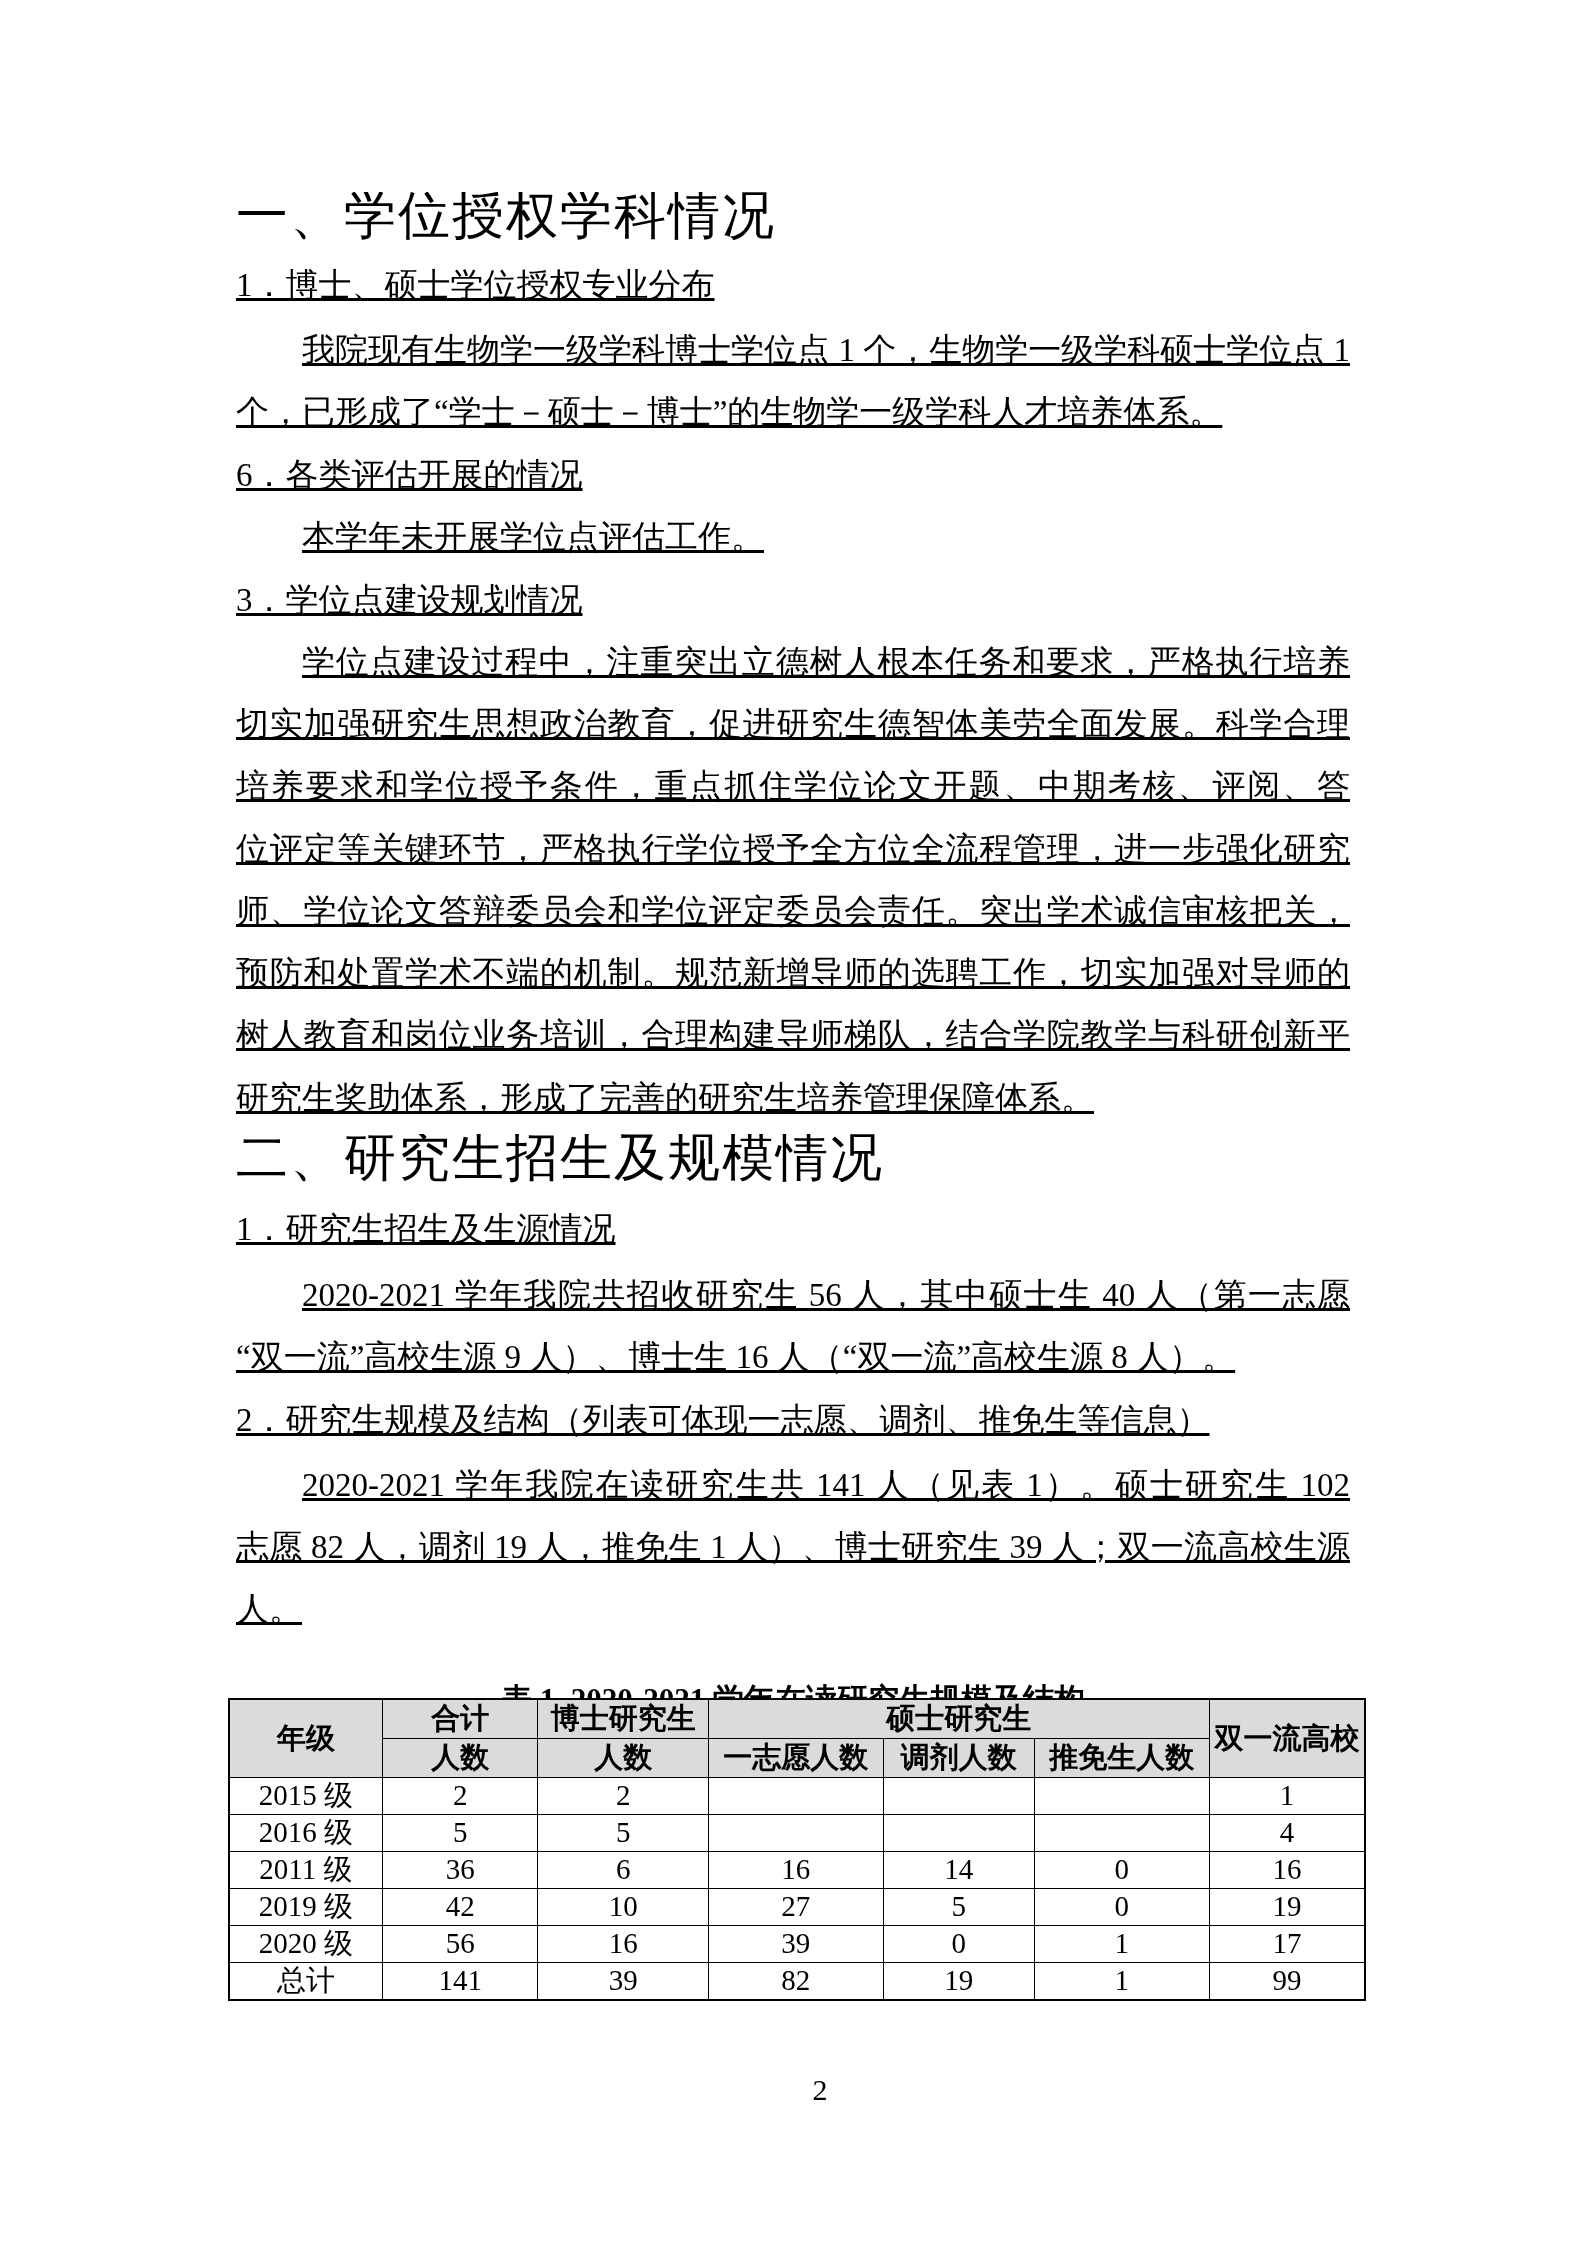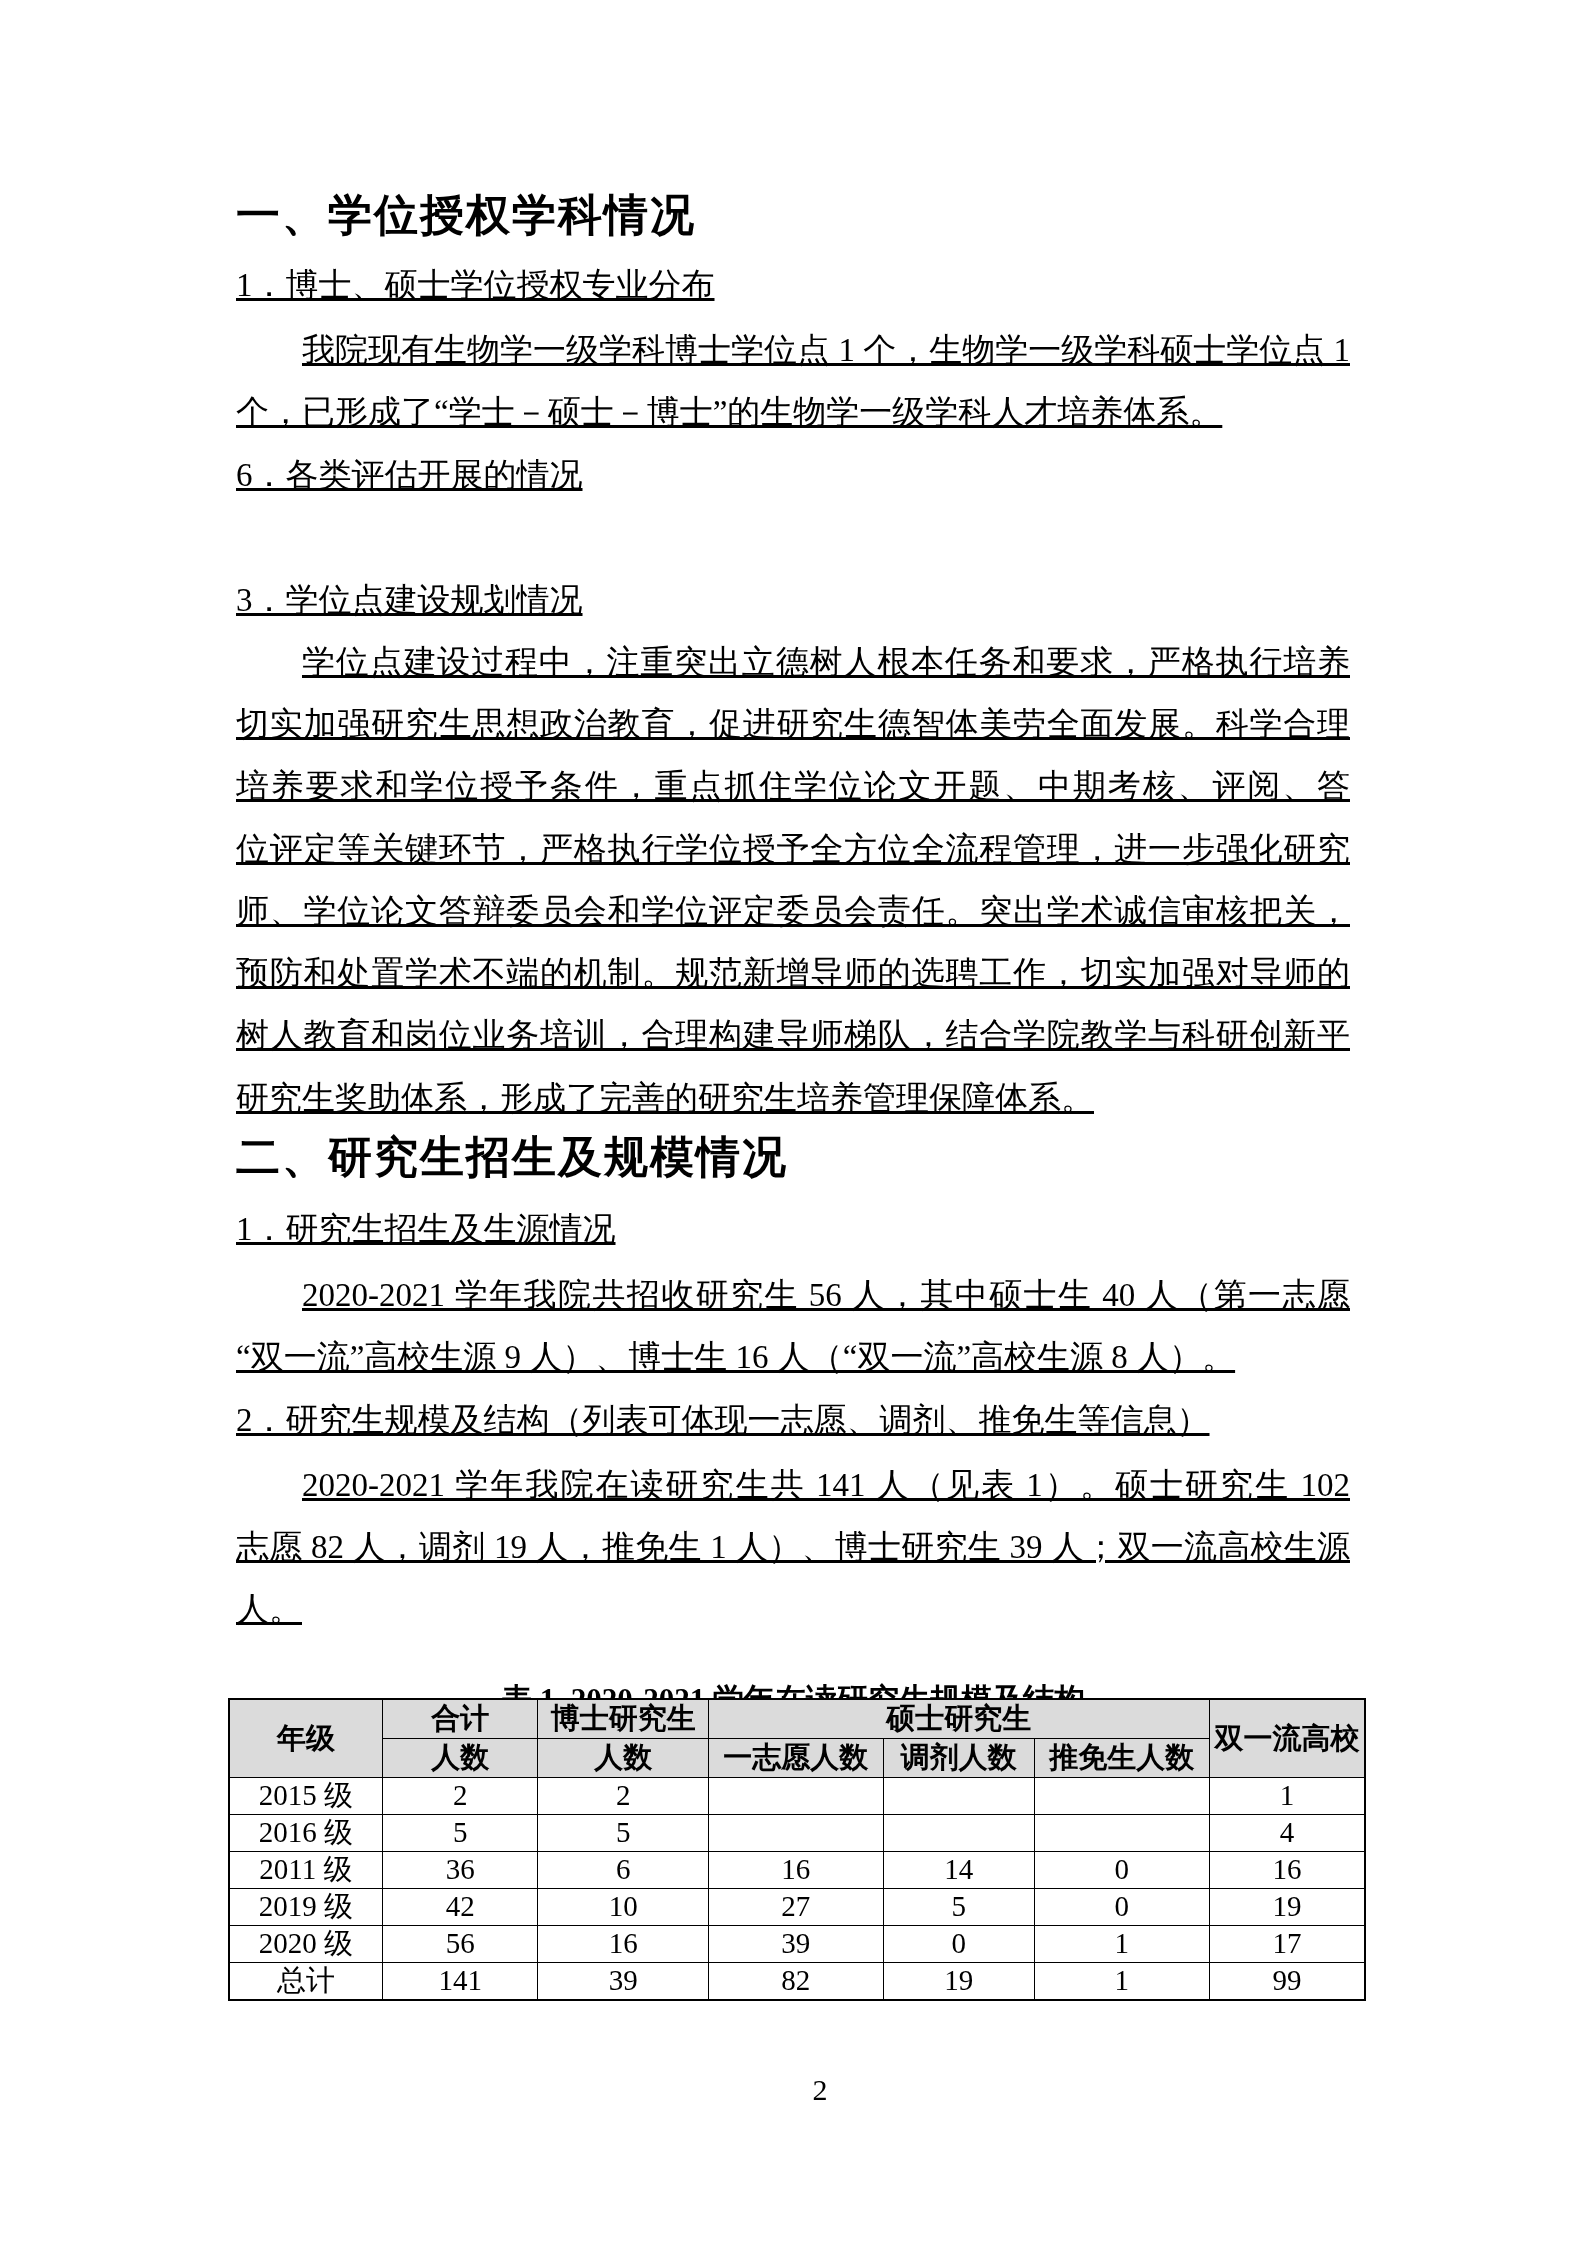--- a/index.html
+++ b/index.html
@@ -8,21 +8,21 @@
     width:1587px;height:2245px;
     background:var(--page-bg,#ffffff);
     color:var(--text-color,#000000);
     font-family:"Liberation Serif","DejaVu Serif",serif;
     overflow:hidden;
     margin:0 auto;
   }
   .h1{
     position:absolute;left:236px;width:1114px;
     font-family:"Liberation Sans","DejaVu Sans",sans-serif;
-    font-weight:bold;font-size:44px;line-height:46px;
+    font-weight:normal;font-size:52px;line-height:46px;
     letter-spacing:2px;
     height:50px;overflow:hidden;white-space:nowrap;
   }
   .bl{
     position:absolute;left:236px;width:1114px;
     font-size:33px;line-height:42px;height:44px;overflow:hidden;text-decoration:underline;
   }
   .j{text-align:justify;text-align-last:justify;}
   .ind{text-indent:66px;}
   .caption{
@@ -55,20 +55,21 @@
 
 <div class="page">
 
   <div class="h1" style="top:192px">一、学位授权学科情况</div>
 
   <div class="bl" style="top:264px">1．博士、硕士学位授权专业分布</div>
   <div class="bl j ind" style="top:329px">我院现有生物学一级学科博士学位点 1 个，生物学一级学科硕士学位点 1</div>
   <div class="bl" style="top:391px">个，已形成了“学士－硕士－博士”的生物学一级学科人才培养体系。</div>
 
   <div class="bl" style="top:454px">6．各类评估开展的情况</div>
+  <div class="bl ind" style="top:516px">本学年未开展学位点评估工作。</div>
 
   <div class="bl" style="top:579px">3．学位点建设规划情况</div>
   <div class="bl j ind" style="top:641px">学位点建设过程中，注重突出立德树人根本任务和要求，严格执行培养制度，</div>
   <div class="bl j" style="top:703px">切实加强研究生思想政治教育，促进研究生德智体美劳全面发展。科学合理设置</div>
   <div class="bl j" style="top:765px">培养要求和学位授予条件，重点抓住学位论文开题、中期考核、评阅、答辩、学</div>
   <div class="bl j" style="top:828px">位评定等关键环节，严格执行学位授予全方位全流程管理，进一步强化研究生导</div>
   <div class="bl j" style="top:890px">师、学位论文答辩委员会和学位评定委员会责任。突出学术诚信审核把关，健全</div>
   <div class="bl j" style="top:952px">预防和处置学术不端的机制。规范新增导师的选聘工作，切实加强对导师的立德</div>
   <div class="bl j" style="top:1014px">树人教育和岗位业务培训，合理构建导师梯队，结合学院教学与科研创新平台及</div>
   <div class="bl" style="top:1077px">研究生奖助体系，形成了完善的研究生培养管理保障体系。</div>

